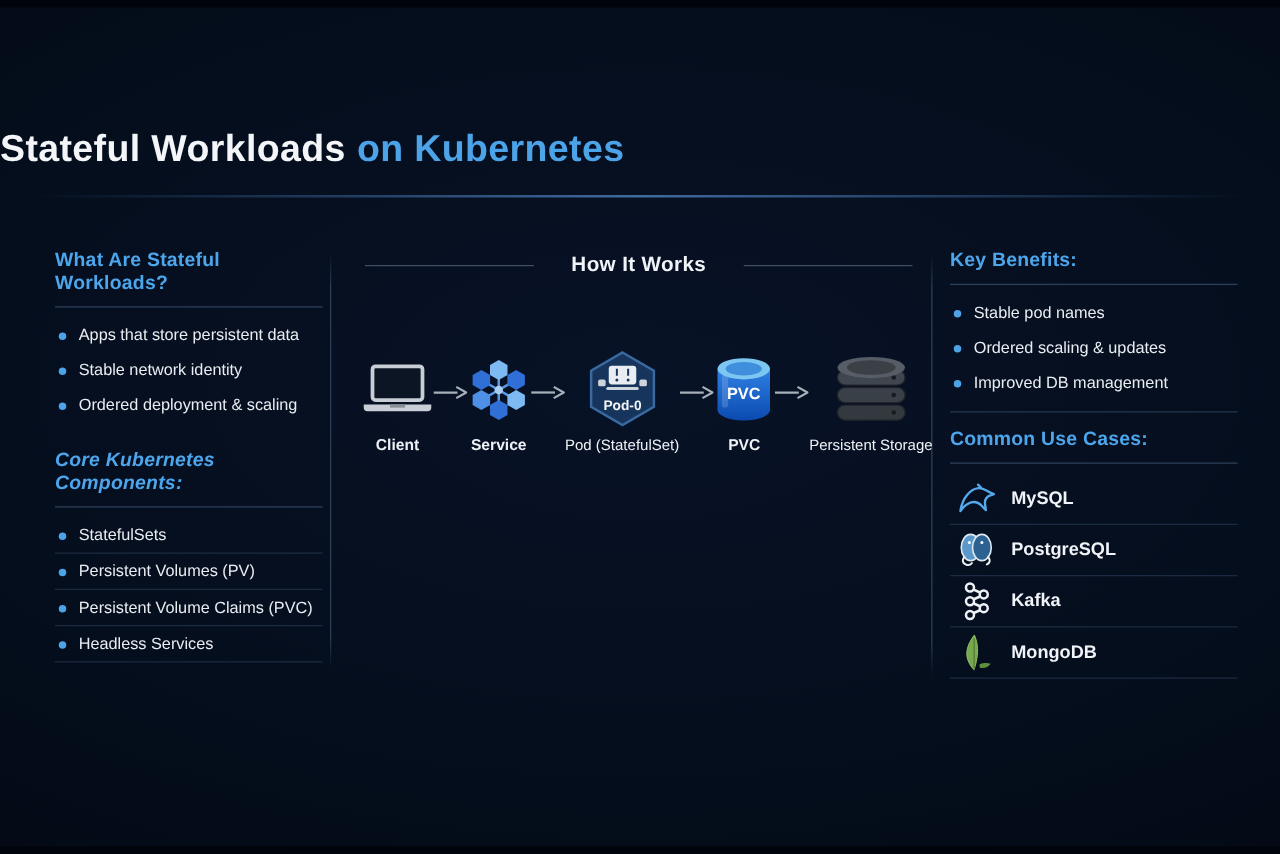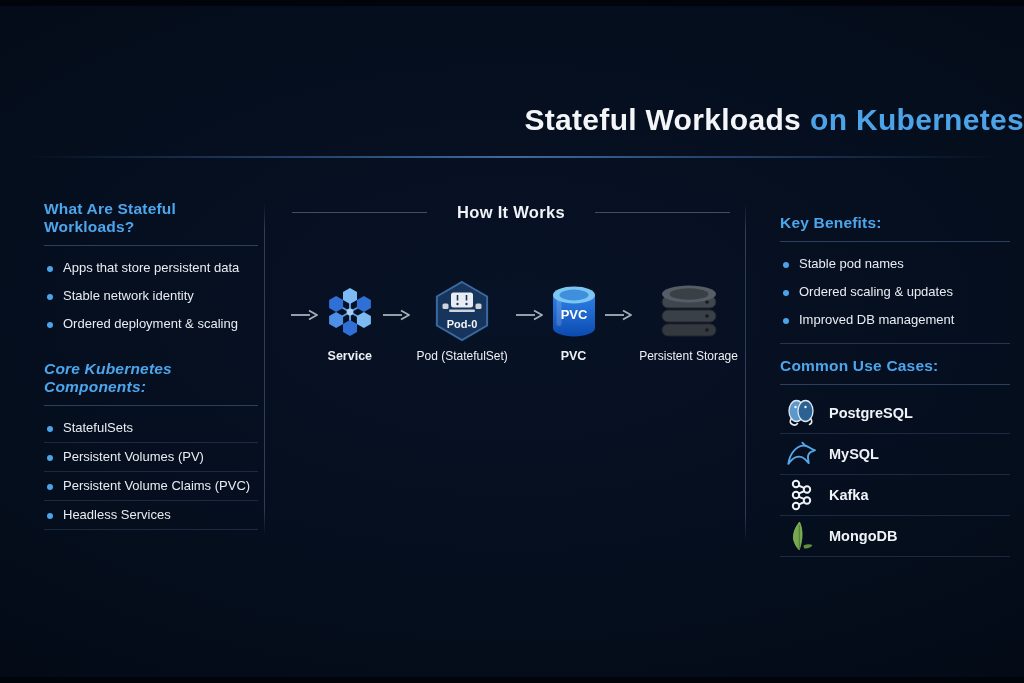--- a/index.html
+++ b/index.html
@@ -5,37 +5,37 @@
   html,body { margin:0; padding:0; background:#000; }
   .canvas {
     position:relative; width:1024px; height:683px; overflow:hidden;
     font-family:"Liberation Sans", sans-serif; color:#e9ecf1;
     background:radial-gradient(120% 95% at 50% 45%, #081226 0%, #050e1d 45%, #030a15 75%, #02060e 100%);
   }
   .strip { position:absolute; left:0; width:100%; height:6px; background:#01040a; }
   .strip.top { top:0; } .strip.bottom { bottom:0; }
 
   
-  .title { position:absolute; top:103px; left:0; width:100%; text-align:right;
+  .title { position:absolute; top:103px; left:0; width:100%; text-align:left;
            font-size:30px; font-weight:bold; letter-spacing:.3px; color:#f3f5f8; }
   .title .accent { color:#4da3e8; margin-left:9px; }
   .title-divider { position:absolute; top:156px; left:28px; width:968px; height:2px;
     background:linear-gradient(90deg, rgba(70,120,180,0) 0%, rgba(80,140,210,.40) 28%,
       rgba(95,155,225,.65) 50%, rgba(80,140,210,.40) 72%, rgba(70,120,180,0) 100%); }
 
   
   .v-divider { position:absolute; width:1px;
     background:linear-gradient(180deg, rgba(120,150,190,0), rgba(120,150,190,.35) 8%,
       rgba(120,150,190,.35) 92%, rgba(120,150,190,0)); }
   .vd-left  { left:264px; top:203px; height:332px; }
   .vd-right { left:745px; top:203px; height:338px; }
 
   
   .col-left  { position:absolute; left:44px;  top:200px; width:214px; }
-  .col-right { position:absolute; left:780px; top:200px; width:230px;margin-top:14px; }
+  .col-right { position:absolute; left:760px; top:200px; width:230px; }
   .sec-heading { font-size:15.5px; font-weight:bold; color:#4da6ec; letter-spacing:.2px; }
   .sec-heading.italic { font-style:italic; }
   .sec-underline { height:1px; background:rgba(110,145,190,.38); margin:9px 0 8px 0; }
   .bullet-list { list-style:none; margin:0; padding:0; }
   .bullet-item { position:relative; padding:6px 0 7px 19px; font-size:13px; font-weight:500; color:#e9edf2; }
   .bullet-item .dot { position:absolute; left:3px; top:12px; width:6px; height:6px;
                       border-radius:50%; background:#4da3e8; }
   .ruled .bullet-item { border-bottom:1px solid rgba(110,145,190,.22); }
   .section-gap { height:22px; }
   .h-divider { height:1px; background:rgba(110,145,190,.30); margin:9px 0 13px 0; }
@@ -95,20 +95,30 @@
   </div>
 
   <div class="hiw">
     <div class="hiw-line"></div>
     <div class="hiw-text">How It Works</div>
     <div class="hiw-line"></div>
   </div>
 
   <div class="flow">
 
+    <div class="flow-node">
+      <div class="flow-icon">
+        <svg width="56" height="42" viewBox="0 0 56 42">
+          <rect x="8" y="2" width="40" height="27" rx="2.5" fill="#0b1524" stroke="#c9ced6" stroke-width="3"></rect>
+          <path d="M1 32.5 h54 v2.5 a3 3 0 0 1 -3 3 h-48 a3 3 0 0 1 -3 -3 z" fill="#c9ced6"></path>
+          <rect x="22" y="32.5" width="12" height="2.6" fill="#878e97"></rect>
+        </svg>
+      </div>
+      <div class="flow-label bold">Client</div>
+    </div>
 
     <div class="flow-arrow">
       <svg width="28" height="12" viewBox="0 0 28 12">
           <line x1="1" y1="6" x2="20" y2="6" stroke="#a7afb9" stroke-width="1.8"></line>
           <path d="M19 1.5 L27 6 L19 10.5" fill="none" stroke="#a7afb9" stroke-width="1.8" stroke-linejoin="round"></path>
         </svg>
     </div>
 
     <div class="flow-node">
       <div class="flow-icon">
@@ -215,40 +225,40 @@
       <li class="bullet-item"><span class="dot"></span><span>Stable pod names</span></li>
       <li class="bullet-item"><span class="dot"></span><span>Ordered scaling &amp; updates</span></li>
       <li class="bullet-item"><span class="dot"></span><span>Improved DB management</span></li>
     </ul>
     <div class="h-divider"></div>
     <div class="sec-heading">Common Use Cases:</div>
     <div class="sec-underline"></div>
 
     <div class="uc-row">
       <span class="uc-icon">
+        <svg width="32" height="28" viewBox="0 0 32 28">
+          <path d="M2.5 24.5 C4 13.5 11 5.5 18 5 c4.5 -0.3 7 2.5 10.5 4 l2.5 1 -3 1.2 c-3.5 1.3 -5 3.8 -4.5 7.5 l0.7 5 -4 -4.2 c-5 -5 -12 -3 -17.7 5" fill="none" stroke="#55a8ea" stroke-width="2" stroke-linecap="round" stroke-linejoin="round"></path>
+          <path d="M20 4.5 l-2.5 -2.5" stroke="#55a8ea" stroke-width="2" stroke-linecap="round"></path>
+        </svg>
+      </span>
+      <span class="uc-label">MySQL</span>
+    </div>
+
+    <div class="uc-row">
+      <span class="uc-icon">
         <svg width="30" height="30" viewBox="0 0 30 30">
           <ellipse cx="10.5" cy="13" rx="7.5" ry="10.5" fill="#5b98cc" stroke="#dfe8f0" stroke-width="1.3"></ellipse>
           <ellipse cx="19.5" cy="13" rx="7.5" ry="10.5" fill="#2c6291" stroke="#dfe8f0" stroke-width="1.3"></ellipse>
           <path d="M5.5 20.5 q-3 4 1 6 q3 1.5 5 -1" fill="none" stroke="#e9eef3" stroke-width="1.6" stroke-linecap="round"></path>
           <path d="M24.5 20.5 q3 4 -1 6" fill="none" stroke="#e9eef3" stroke-width="1.6" stroke-linecap="round"></path>
           <circle cx="9.5" cy="9" r="1.2" fill="#ffffff"></circle>
             <circle cx="19.5" cy="9" r="1.2" fill="#ffffff"></circle>
         </svg>
       </span>
       <span class="uc-label">PostgreSQL</span>
-    </div>
-
-    <div class="uc-row">
-      <span class="uc-icon">
-        <svg width="32" height="28" viewBox="0 0 32 28">
-          <path d="M2.5 24.5 C4 13.5 11 5.5 18 5 c4.5 -0.3 7 2.5 10.5 4 l2.5 1 -3 1.2 c-3.5 1.3 -5 3.8 -4.5 7.5 l0.7 5 -4 -4.2 c-5 -5 -12 -3 -17.7 5" fill="none" stroke="#55a8ea" stroke-width="2" stroke-linecap="round" stroke-linejoin="round"></path>
-          <path d="M20 4.5 l-2.5 -2.5" stroke="#55a8ea" stroke-width="2" stroke-linecap="round"></path>
-        </svg>
-      </span>
-      <span class="uc-label">MySQL</span>
     </div>
 
     <div class="uc-row">
       <span class="uc-icon">
         <svg width="24" height="32" viewBox="0 0 24 32">
           <g fill="none" stroke="#eef1f5" stroke-width="2">
             <circle cx="7" cy="5" r="3.2"></circle>
               <circle cx="7" cy="16" r="3.2"></circle>
               <circle cx="7" cy="27" r="3.2"></circle>
             <circle cx="18" cy="10.5" r="3.2"></circle>

